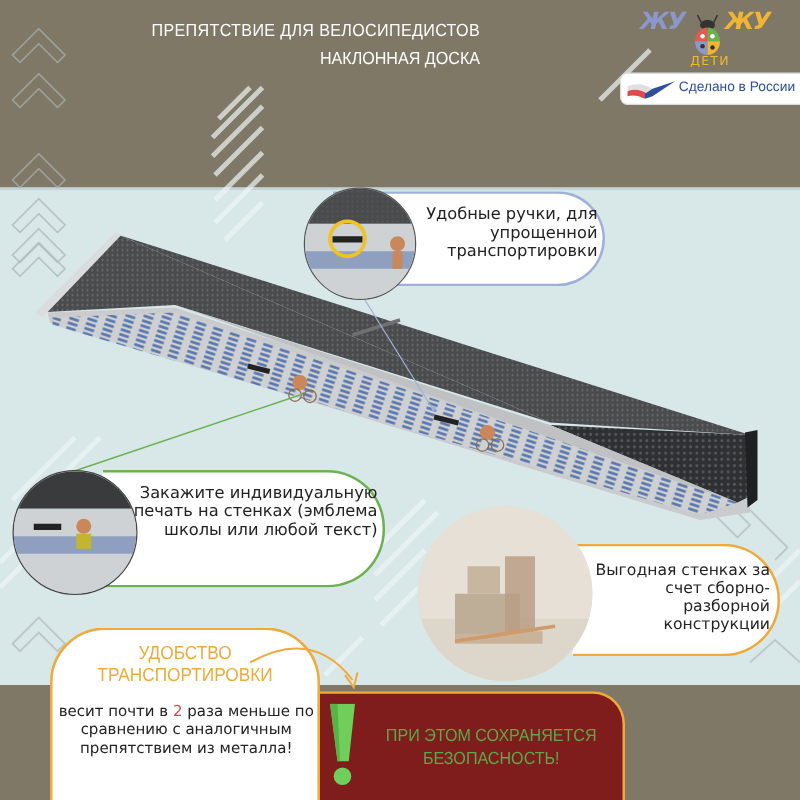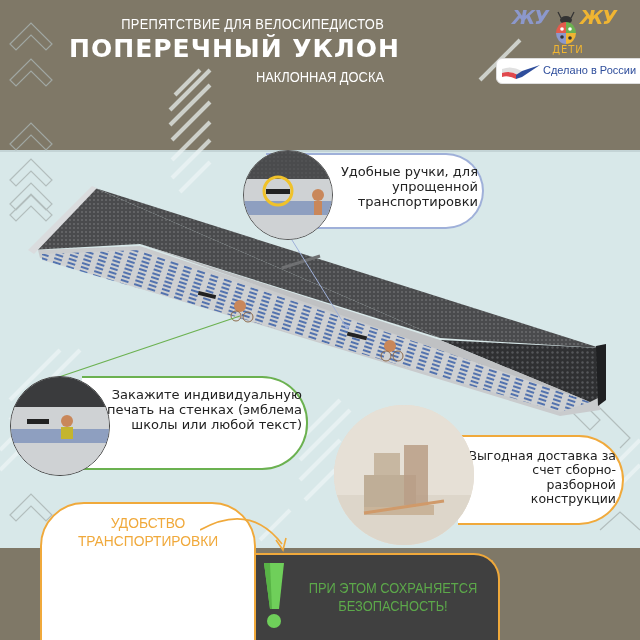--- a/index.html
+++ b/index.html
@@ -44,21 +44,21 @@
 
   .c-delivery { left: 458px; top: 435px; width: 166px; height: 90px; border: 2px solid #f0a93b; border-left: none; border-radius: 0 45px 45px 0; }
   .c-delivery .callout-text { left: 10px; top: 12px; width: 148px; font-size: 12.5px; }
   .circ-delivery { left: 334px; top: 405px; width: 140px; height: 140px; background: #e5ddd0; }
 
   .card-transport { position: absolute; left: 40px; top: 502px; width: 216px; height: 150px; background: #fff; border: 2px solid #f0a93b; border-radius: 44px 44px 0 0; }
   .card-transport-title { position: absolute; left: 0; top: 10px; width: 212px; text-align: center; font-family: "Liberation Sans", sans-serif; font-size: 15px; color: #f0a93b; line-height: 1.2; transform: scaleX(0.92); }
   .card-transport-body { position: absolute; left: 4px; top: 58px; width: 206px; text-align: center; font-size: 12px; line-height: 1.2; color: #222; }
   .accent-num { color: #e0494d; }
 
-  .card-safety { position: absolute; left: 254px; top: 553px; width: 246px; height: 87px; background: #404040; border: 2px solid #f0a93b; border-radius: 0 26px 0 0; border-bottom: none; }
+  .card-safety { position: absolute; left: 254px; top: 553px; width: 246px; height: 87px; background: #7f1d1d; border: 2px solid #f0a93b; border-radius: 0 26px 0 0; border-bottom: none; }
   .excl { position: absolute; left: 6px; top: 8px; width: 26px; height: 70px; }
   .card-safety-text { position: absolute; left: 34px; top: 24px; width: 206px; text-align: center; font-family: "Liberation Sans", sans-serif; font-size: 14px; color: #5ca84a; line-height: 1.3; transform: scaleX(0.92); }
   .arrow-link { position: absolute; left: 200px; top: 510px; width: 110px; height: 60px; }
 </style>
 </head>
 <body>
 
 <div class="band-top"></div>
 <div class="band-mid"></div>
 <div class="band-bot"></div>
@@ -94,21 +94,20 @@
     <line x1="305" y1="500" x2="335" y2="470"></line>
     <line x1="480" y1="80" x2="520" y2="40"></line>
     <line x1="590" y1="490" x2="640" y2="440"></line>
     <line x1="600" y1="505" x2="640" y2="465"></line>
     <line x1="260" y1="540" x2="290" y2="510"></line>
   </g>
 </svg>
 
 <div class="title-wrap">
   <div class="subtitle">ПРЕПЯТСТВИЕ ДЛЯ ВЕЛОСИПЕДИСТОВ</div>
-  <div class="main-title">ПОПЕРЕЧНЫЙ УКЛОН</div>
   <div class="tagline">НАКЛОННАЯ ДОСКА</div>
 </div>
 
 <div class="brand">
   <span class="brand-word left">ЖУ</span>
   <svg class="brand-bug" viewBox="0 0 28 36">
     <line x1="9" y1="8" x2="6" y2="2" stroke="#333" stroke-width="1.2"></line>
     <line x1="19" y1="8" x2="22" y2="2" stroke="#333" stroke-width="1.2"></line>
     <ellipse cx="14" cy="10" rx="6" ry="4" fill="#333"></ellipse>
     <path d="M14 12 A10 11 0 0 0 4 23 L14 23 Z" fill="#e25b4c"></path>
@@ -205,39 +204,40 @@
     <rect x="0" y="0" width="100" height="30" fill="#3a3b3d"></rect>
     <rect x="0" y="30" width="100" height="70" fill="#cfd2d4"></rect>
     <rect x="0" y="52" width="100" height="14" fill="#3d62a8" opacity="0.45"></rect>
     <rect x="16" y="42" width="22" height="5" fill="#222"></rect>
     <circle cx="56" cy="44" r="6" fill="#c9875a"></circle>
     <rect x="50" y="50" width="12" height="12" fill="#c4b52f"></rect>
   </svg>
 </div>
 
 <div class="callout c-delivery">
-  <div class="callout-text">Выгодная доставка за счет сборно-разборной конструкции</div>
+  <div class="callout-text">Выгодная стенках за счет сборно-разборной конструкции</div>
 </div>
 <div class="circ circ-delivery">
   <svg width="140" height="140" viewBox="0 0 140 140">
     <rect width="140" height="140" fill="#e6e0d6"></rect>
     <rect x="0" y="90" width="140" height="50" fill="#ddd6ca"></rect>
     <rect x="30" y="100" width="70" height="10" fill="#c9b49a"></rect>
     <rect x="30" y="70" width="52" height="32" fill="#bfae97"></rect>
     <rect x="40" y="48" width="26" height="22" fill="#c7b7a1"></rect>
     <rect x="70" y="40" width="24" height="60" fill="#b89e86" opacity="0.85"></rect>
     <line x1="30" y1="108" x2="110" y2="96" stroke="#d09a6a" stroke-width="3"></line>
   </svg>
 </div>
 
 <div class="card-transport">
   <div class="card-transport-title">
     <div>УДОБСТВО</div>
     <div>ТРАНСПОРТИРОВКИ</div>
   </div>
+  <div class="card-transport-body"><span>весит почти в </span><span class="accent-num">2</span><span> раза меньше по сравнению с аналогичным препятствием из металла!</span></div>
 </div>
 
 <svg class="arrow-link" viewBox="0 0 110 60">
   <path d="M0 20 Q50 -8 82 34" fill="none" stroke="#f0a93b" stroke-width="1.6"></path>
   <path d="M76 30 L83 40 L86 28" fill="none" stroke="#f0a93b" stroke-width="1.6"></path>
 </svg>
 
 <div class="card-safety">
   <svg class="excl" viewBox="0 0 26 70">
     <polygon points="2,0 22,0 17,46 8,46" fill="#6fcf5a"></polygon>

